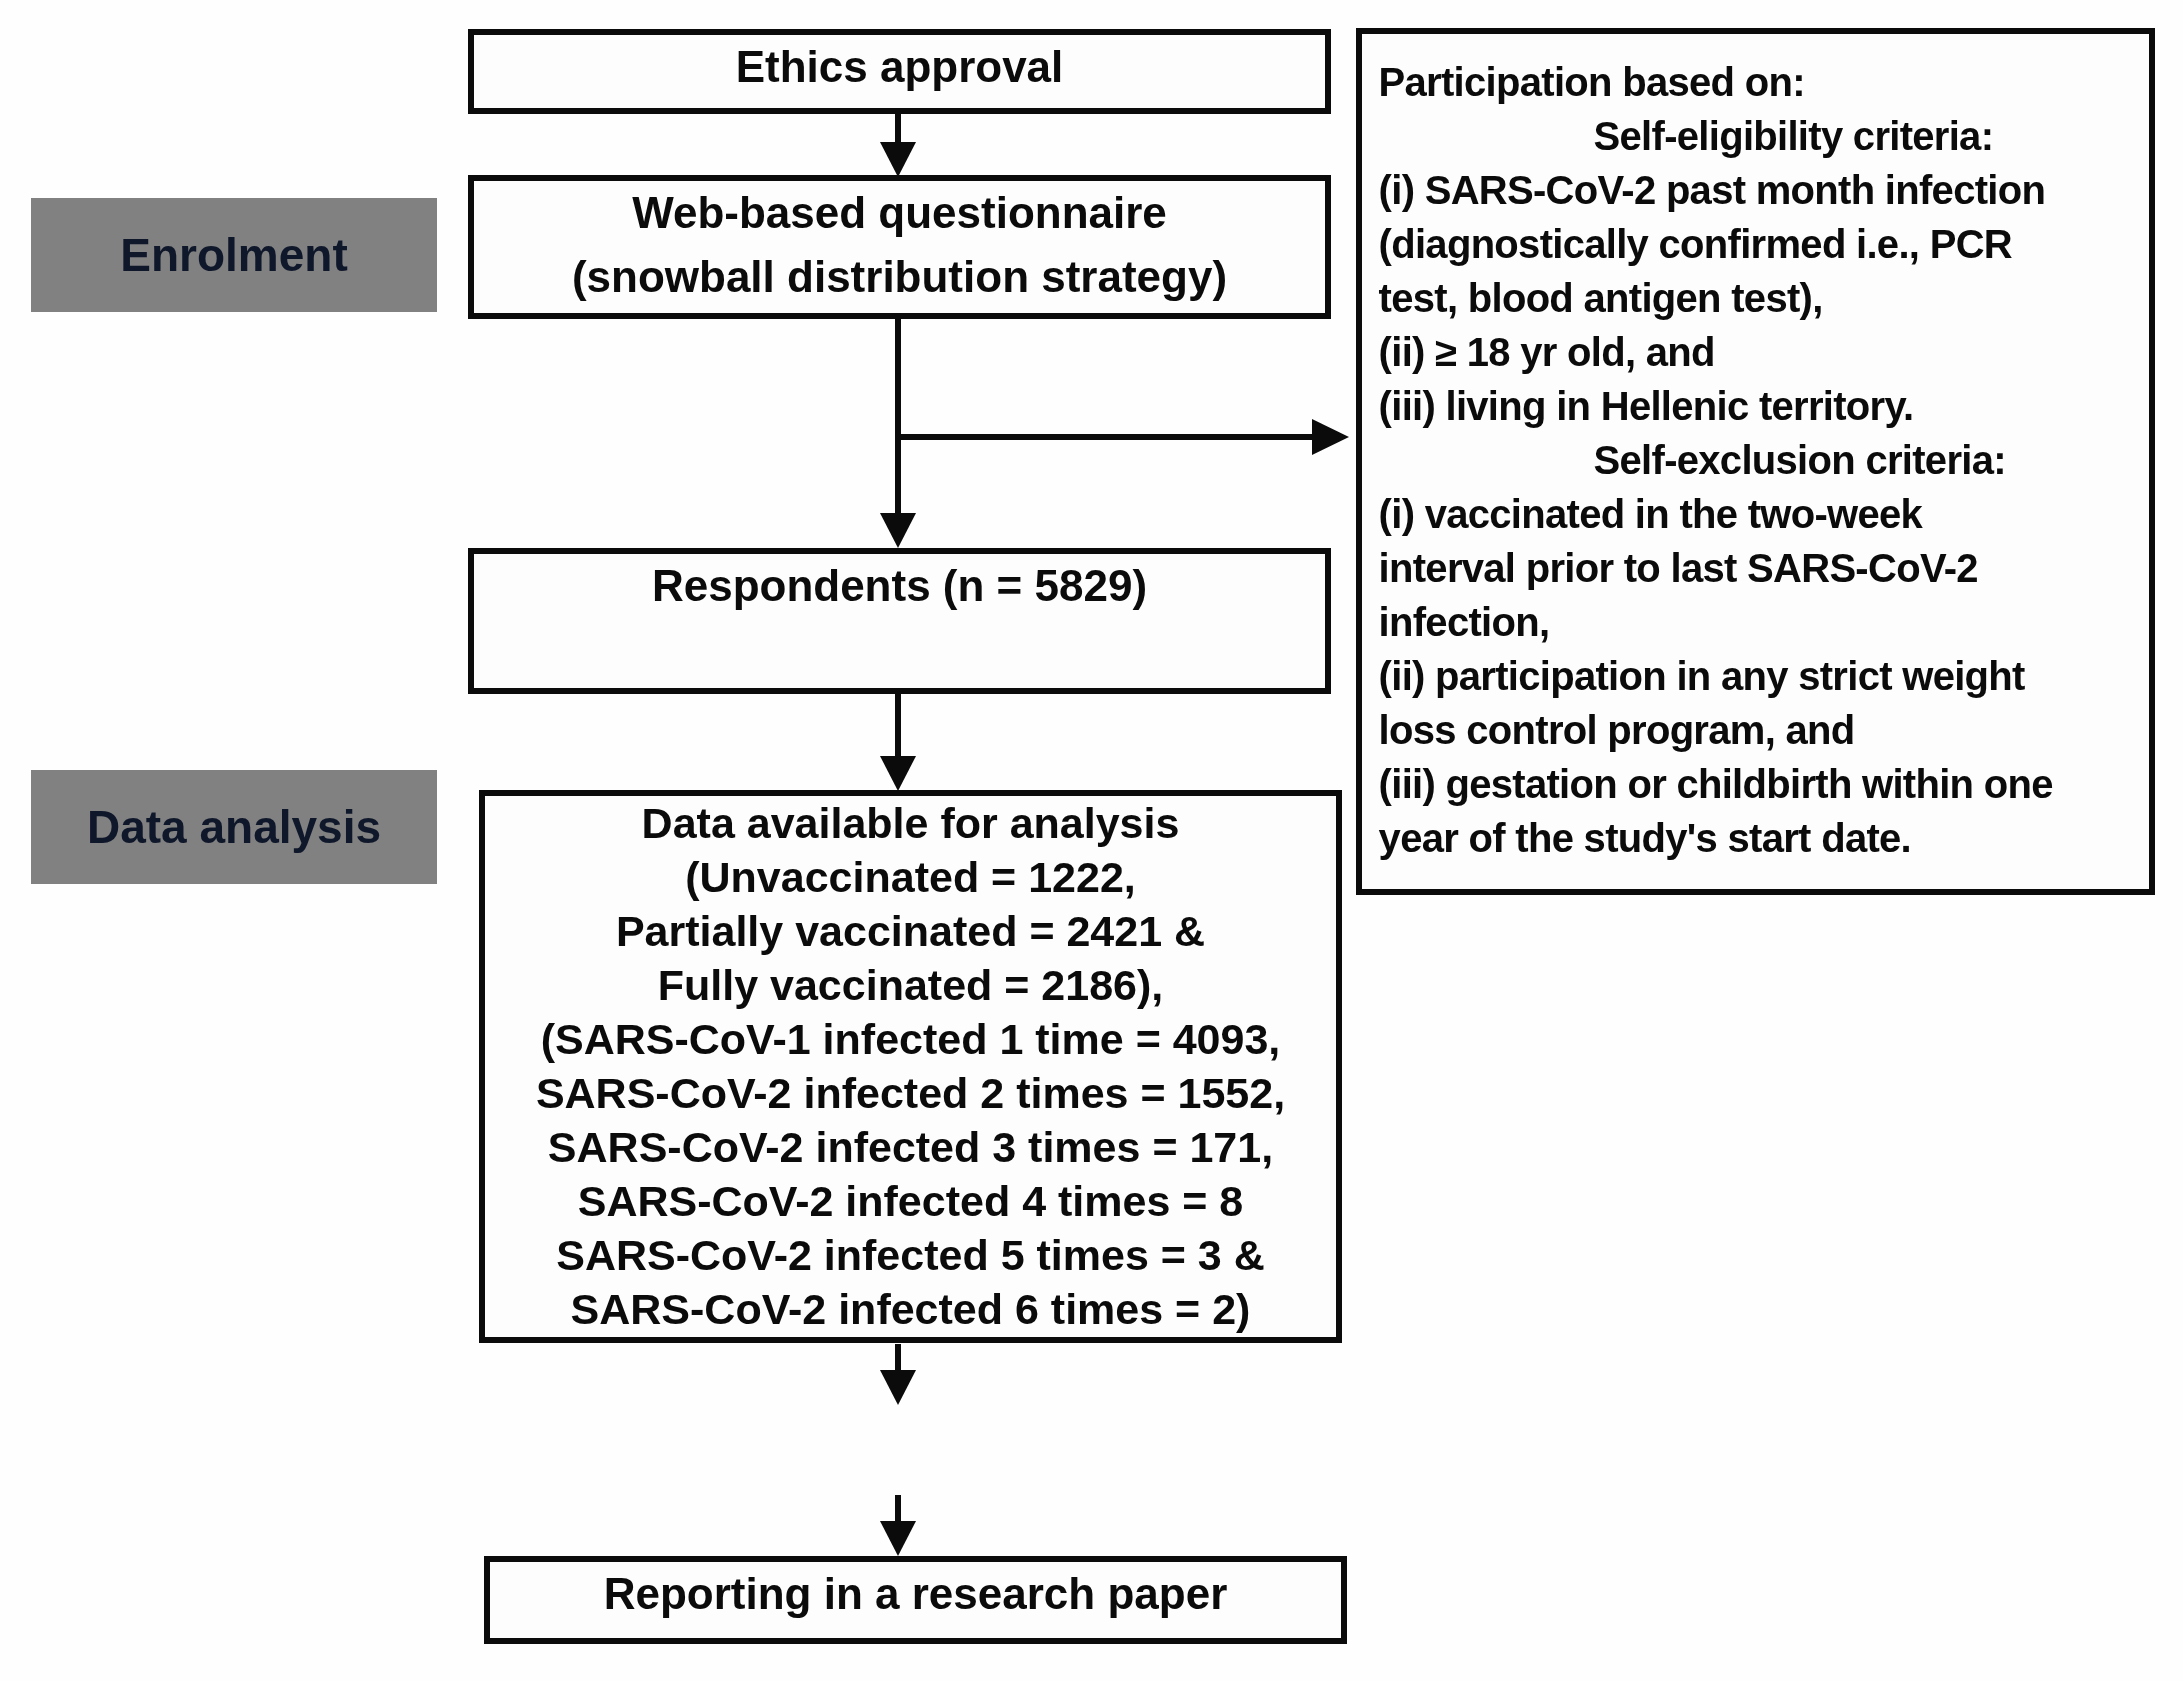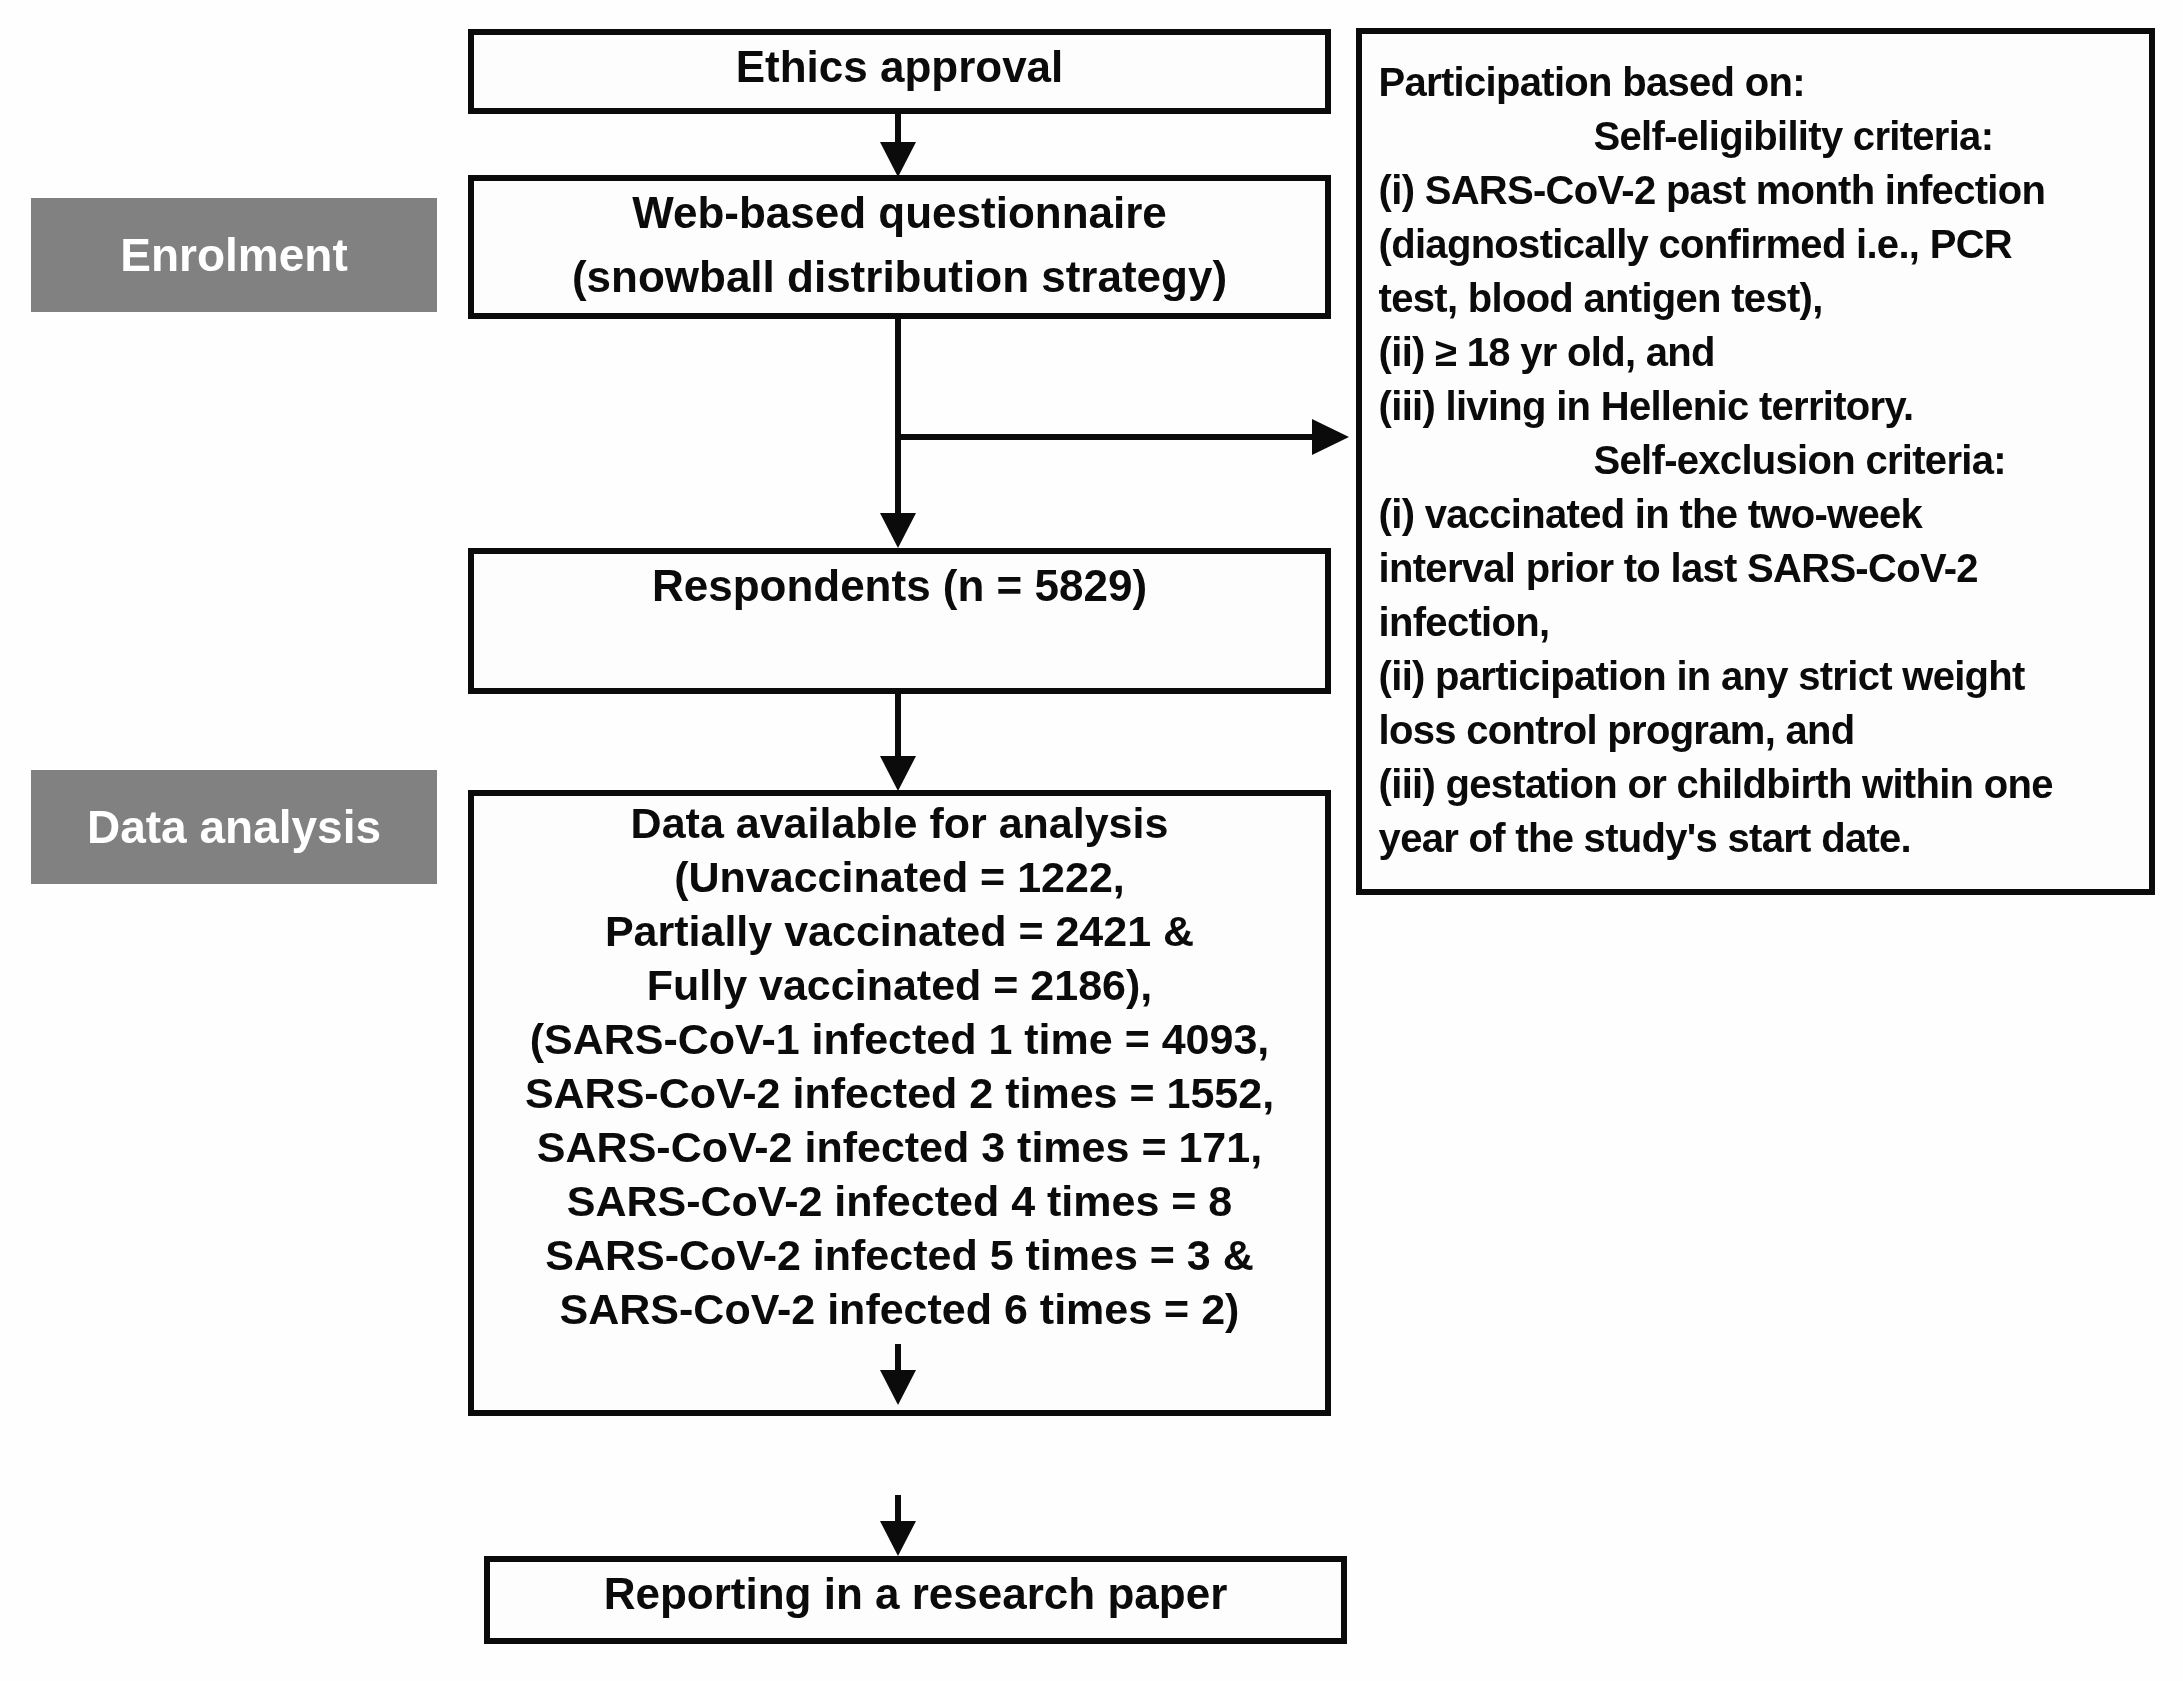--- a/index.html
+++ b/index.html
@@ -30,32 +30,32 @@
     text-align: center;
   }
   .flow-box .line {
     font-size: 44px;
     line-height: 64px;
     white-space: nowrap;
   }
   #ethics-box        { top: 29px;   height: 85px; }
   #questionnaire-box { top: 175px;  height: 144px; }
   #respondents-box   { top: 548px;  height: 146px; }
-  #data-box          { top: 790px; height: 626px; }
+  #data-box          { top: 790px; height: 553px; margin-left: 11px; }
   #data-box .line    { font-size: 43px; line-height: 54px; }
   #interpretation-box{ top: 1405px; height: 90px; }
   #reporting-box     { top: 1556px; height: 88px; margin-left: 16px; }
 
   .stage-label {
     position: absolute;
     left: 31px;
     width: 406px;
     height: 114px;
     background: #818181;
-    color: #ffffff;
+    color: #0f172a;
     display: flex;
     justify-content: center;
     align-items: center;
     font-size: 46px;
     text-align: center;
   }
   #enrolment-label { top: 198px; }
   #data-analysis-label { top: 770px; }
 
   .criteria-box {

